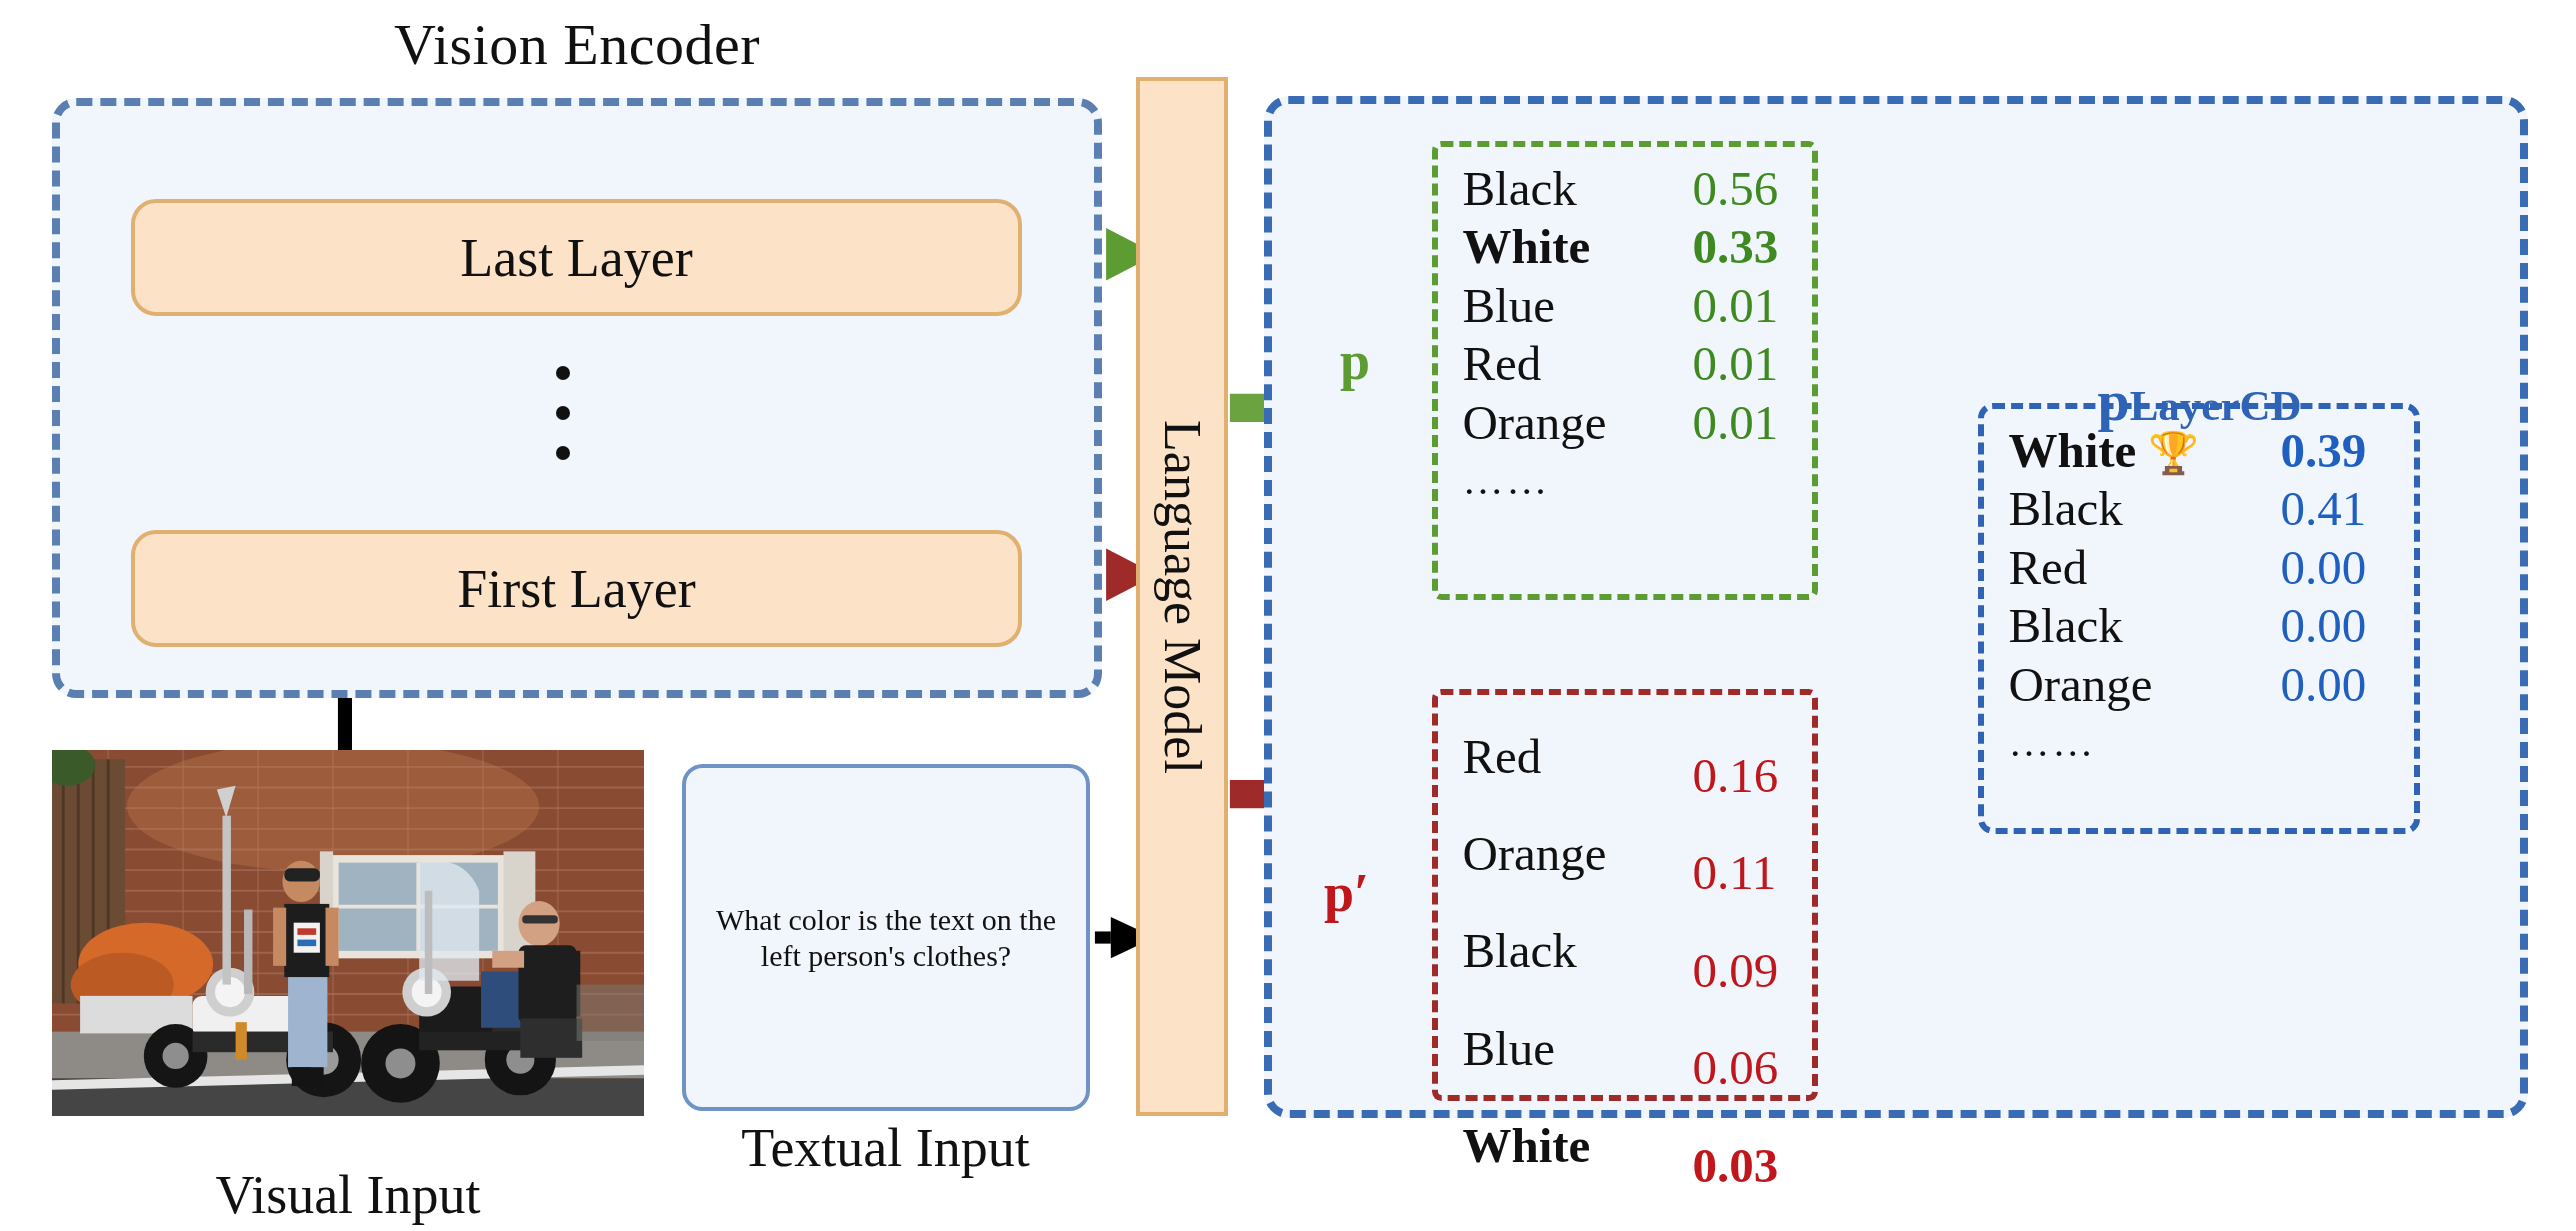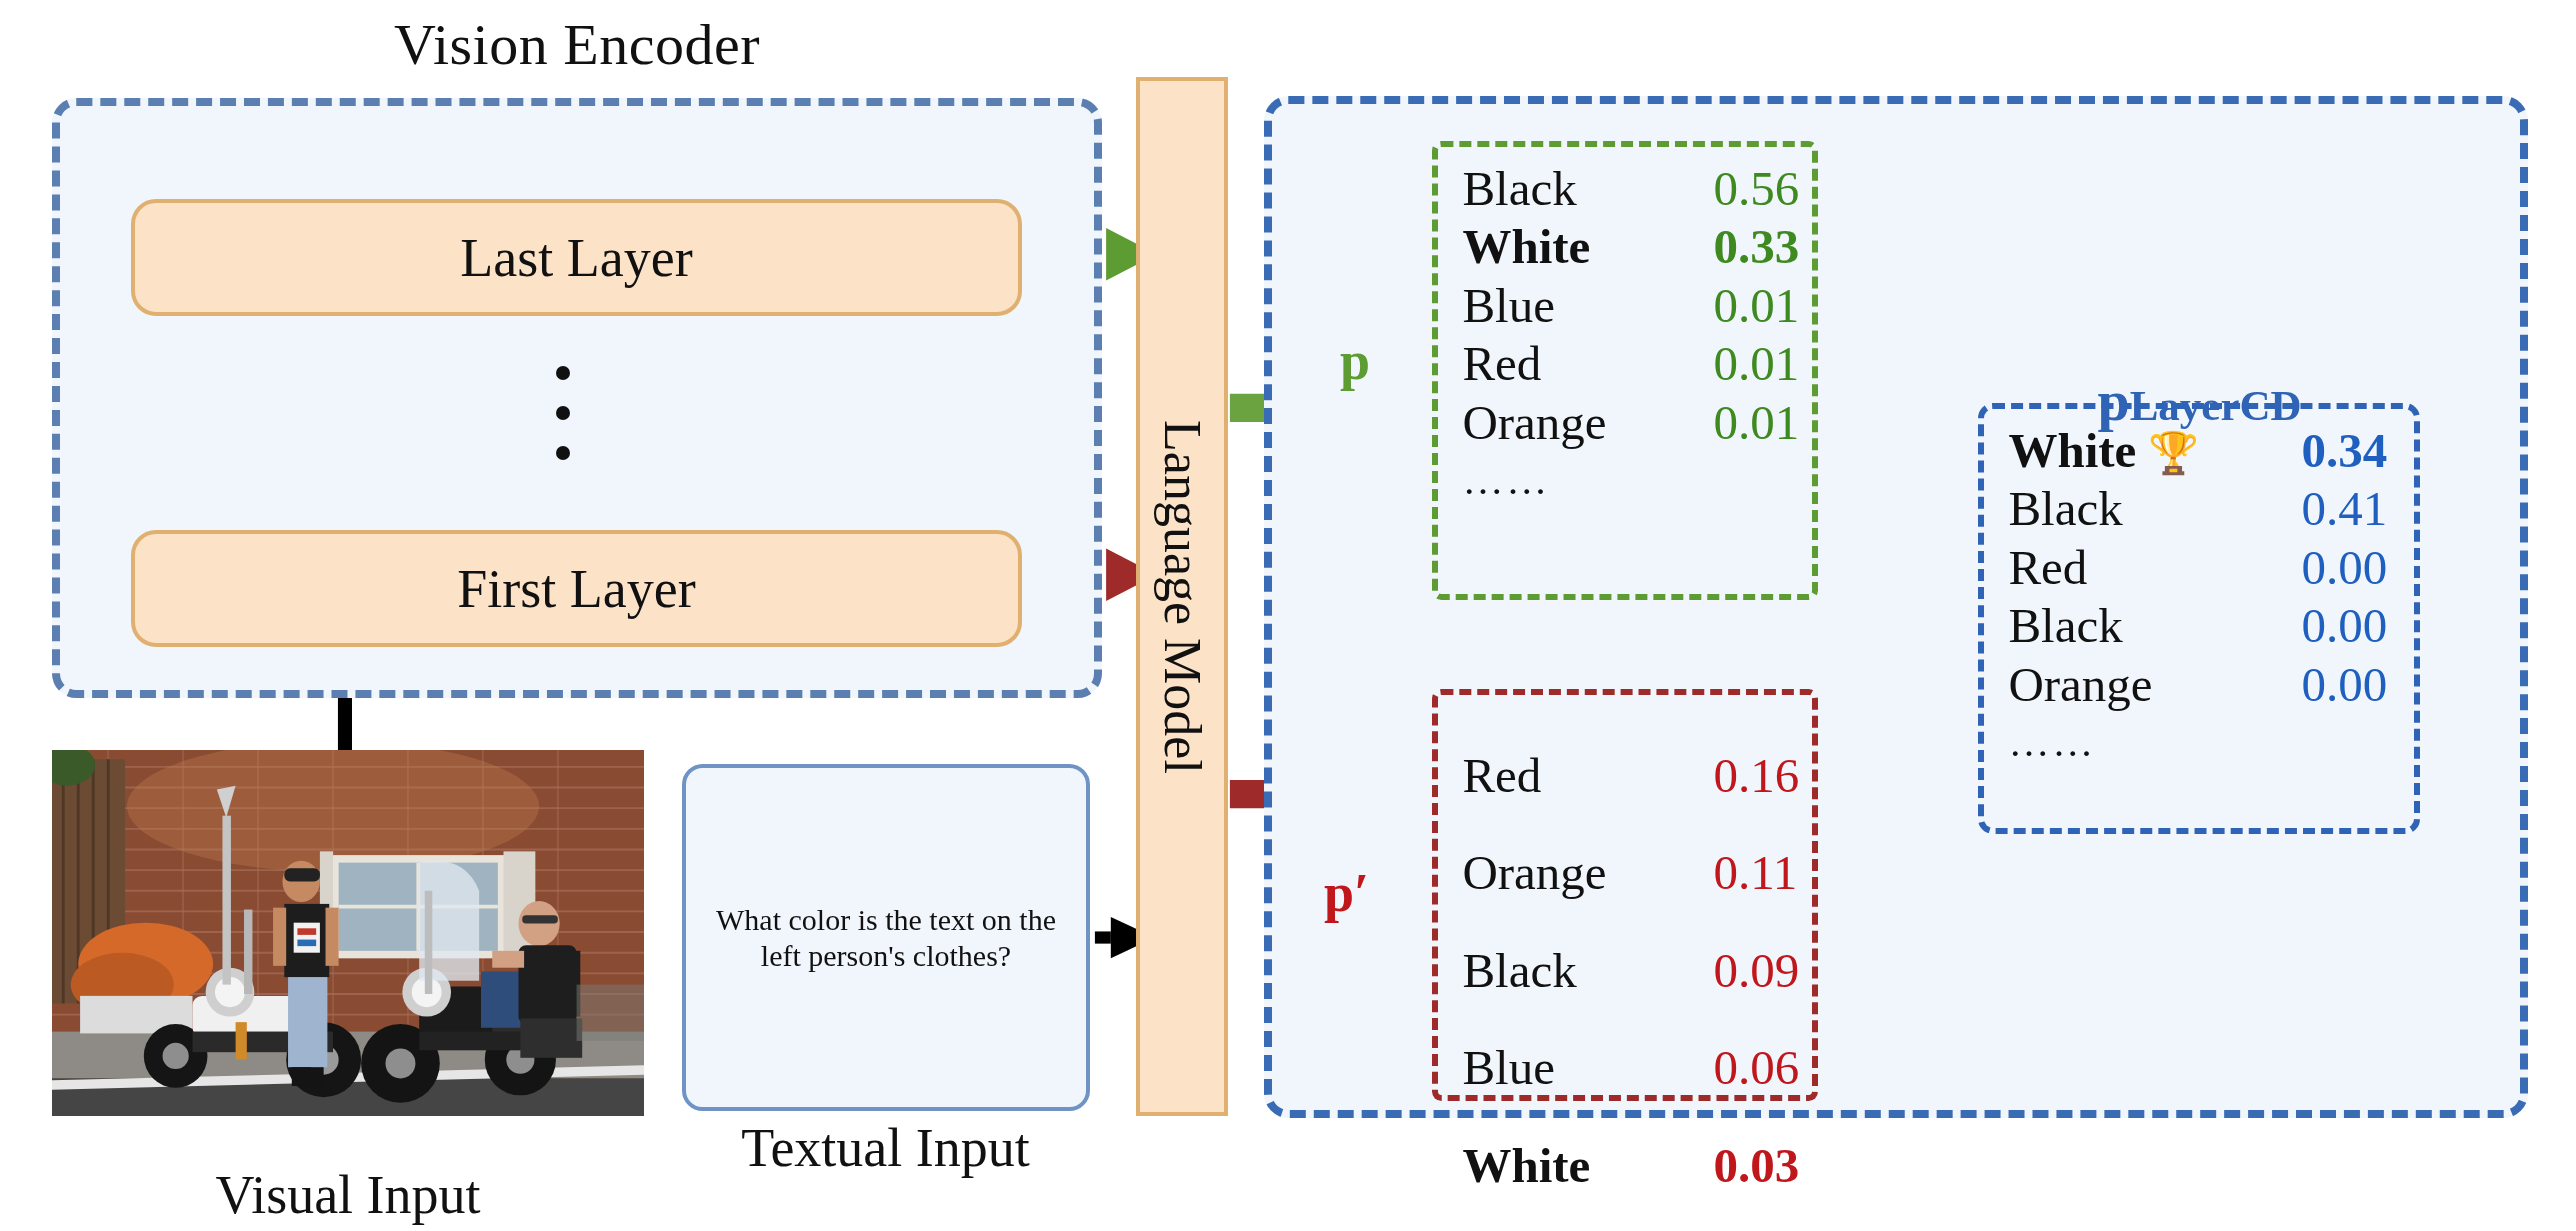--- a/index.html
+++ b/index.html
@@ -82,21 +82,21 @@
   }
   #prob-box-pprime{
     left:1432px;top:689px;width:386px;height:412px;
     border:6.6px dashed #9e2a2a;border-radius:9.4px;
   }
   #prob-box-layercd{
     left:1978px;top:403px;width:442px;height:431px;
     border:6.6px dashed #2f63b5;border-radius:15px;
   }
 
-  .prob-row{display:flex;align-items:flex-end;font-size:49px;line-height:1.0;margin-bottom:9.4px;gap:21px;}
+  .prob-row{display:flex;align-items:center;font-size:49px;line-height:1.0;margin-bottom:9.4px;}
   .prob-row .nm{flex:0 0 230px;color:#111;white-space:nowrap;}
   .prob-row .vl{white-space:nowrap;}
   .prob-row.bold .nm{font-weight:bold;}
   .prob-row.bold .vl{font-weight:bold;}
   .prob-ellipsis{font-size:41px;color:#111;letter-spacing:2.8px;margin-top:1.9px;}
 
   #prob-box-layercd .prob-row .nm{flex:0 0 272px;}
   .trophy{font-size:41px;}
 
   .green-val{color:#3f8a20;}
@@ -346,21 +346,21 @@
   <div class="prob-ellipsis">……</div>
 </div>
 
 <div class="abs" id="label-player-cd">
   <span class="big">p</span><span class="sub">LayerCD</span>
 </div>
 
 <div class="abs prob-box" id="prob-box-layercd">
   <div class="prob-row bold">
     <span class="nm"><span>White</span> <span class="trophy">🏆</span></span>
-    <span class="vl blue-val">0.34</span>
+    <span class="vl blue-val">0.39</span>
   </div>
   <div class="prob-row">
     <span class="nm">Black</span>
     <span class="vl blue-val">0.41</span>
   </div>
   <div class="prob-row">
     <span class="nm">Red</span>
     <span class="vl blue-val">0.00</span>
   </div>
   <div class="prob-row">

